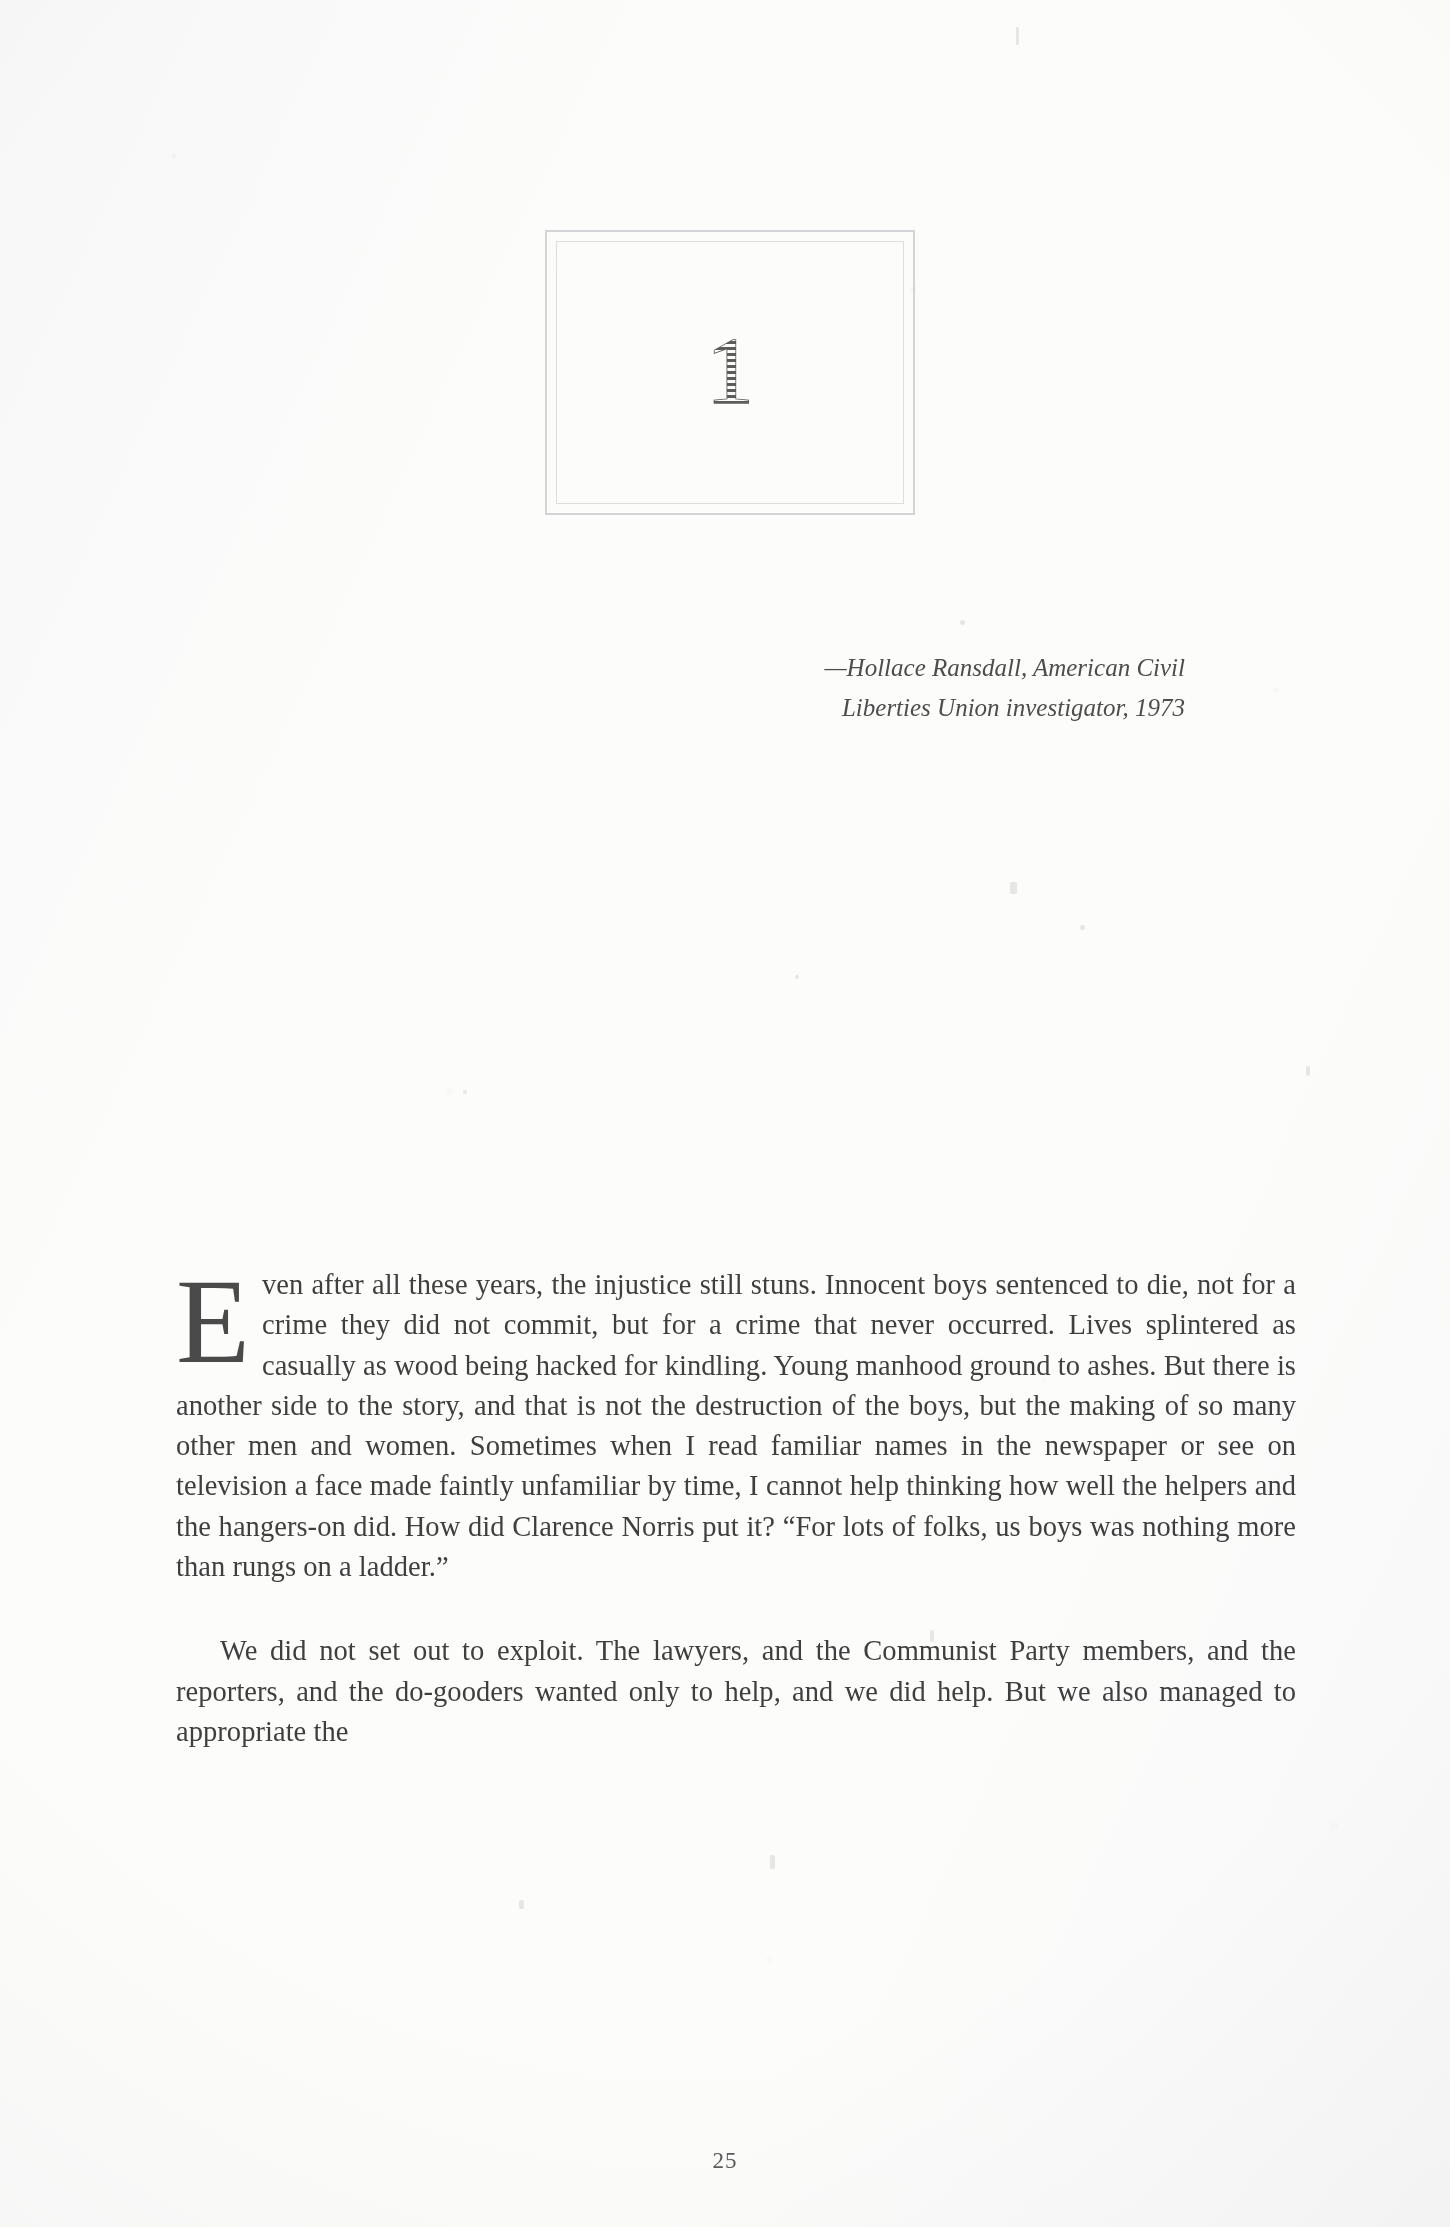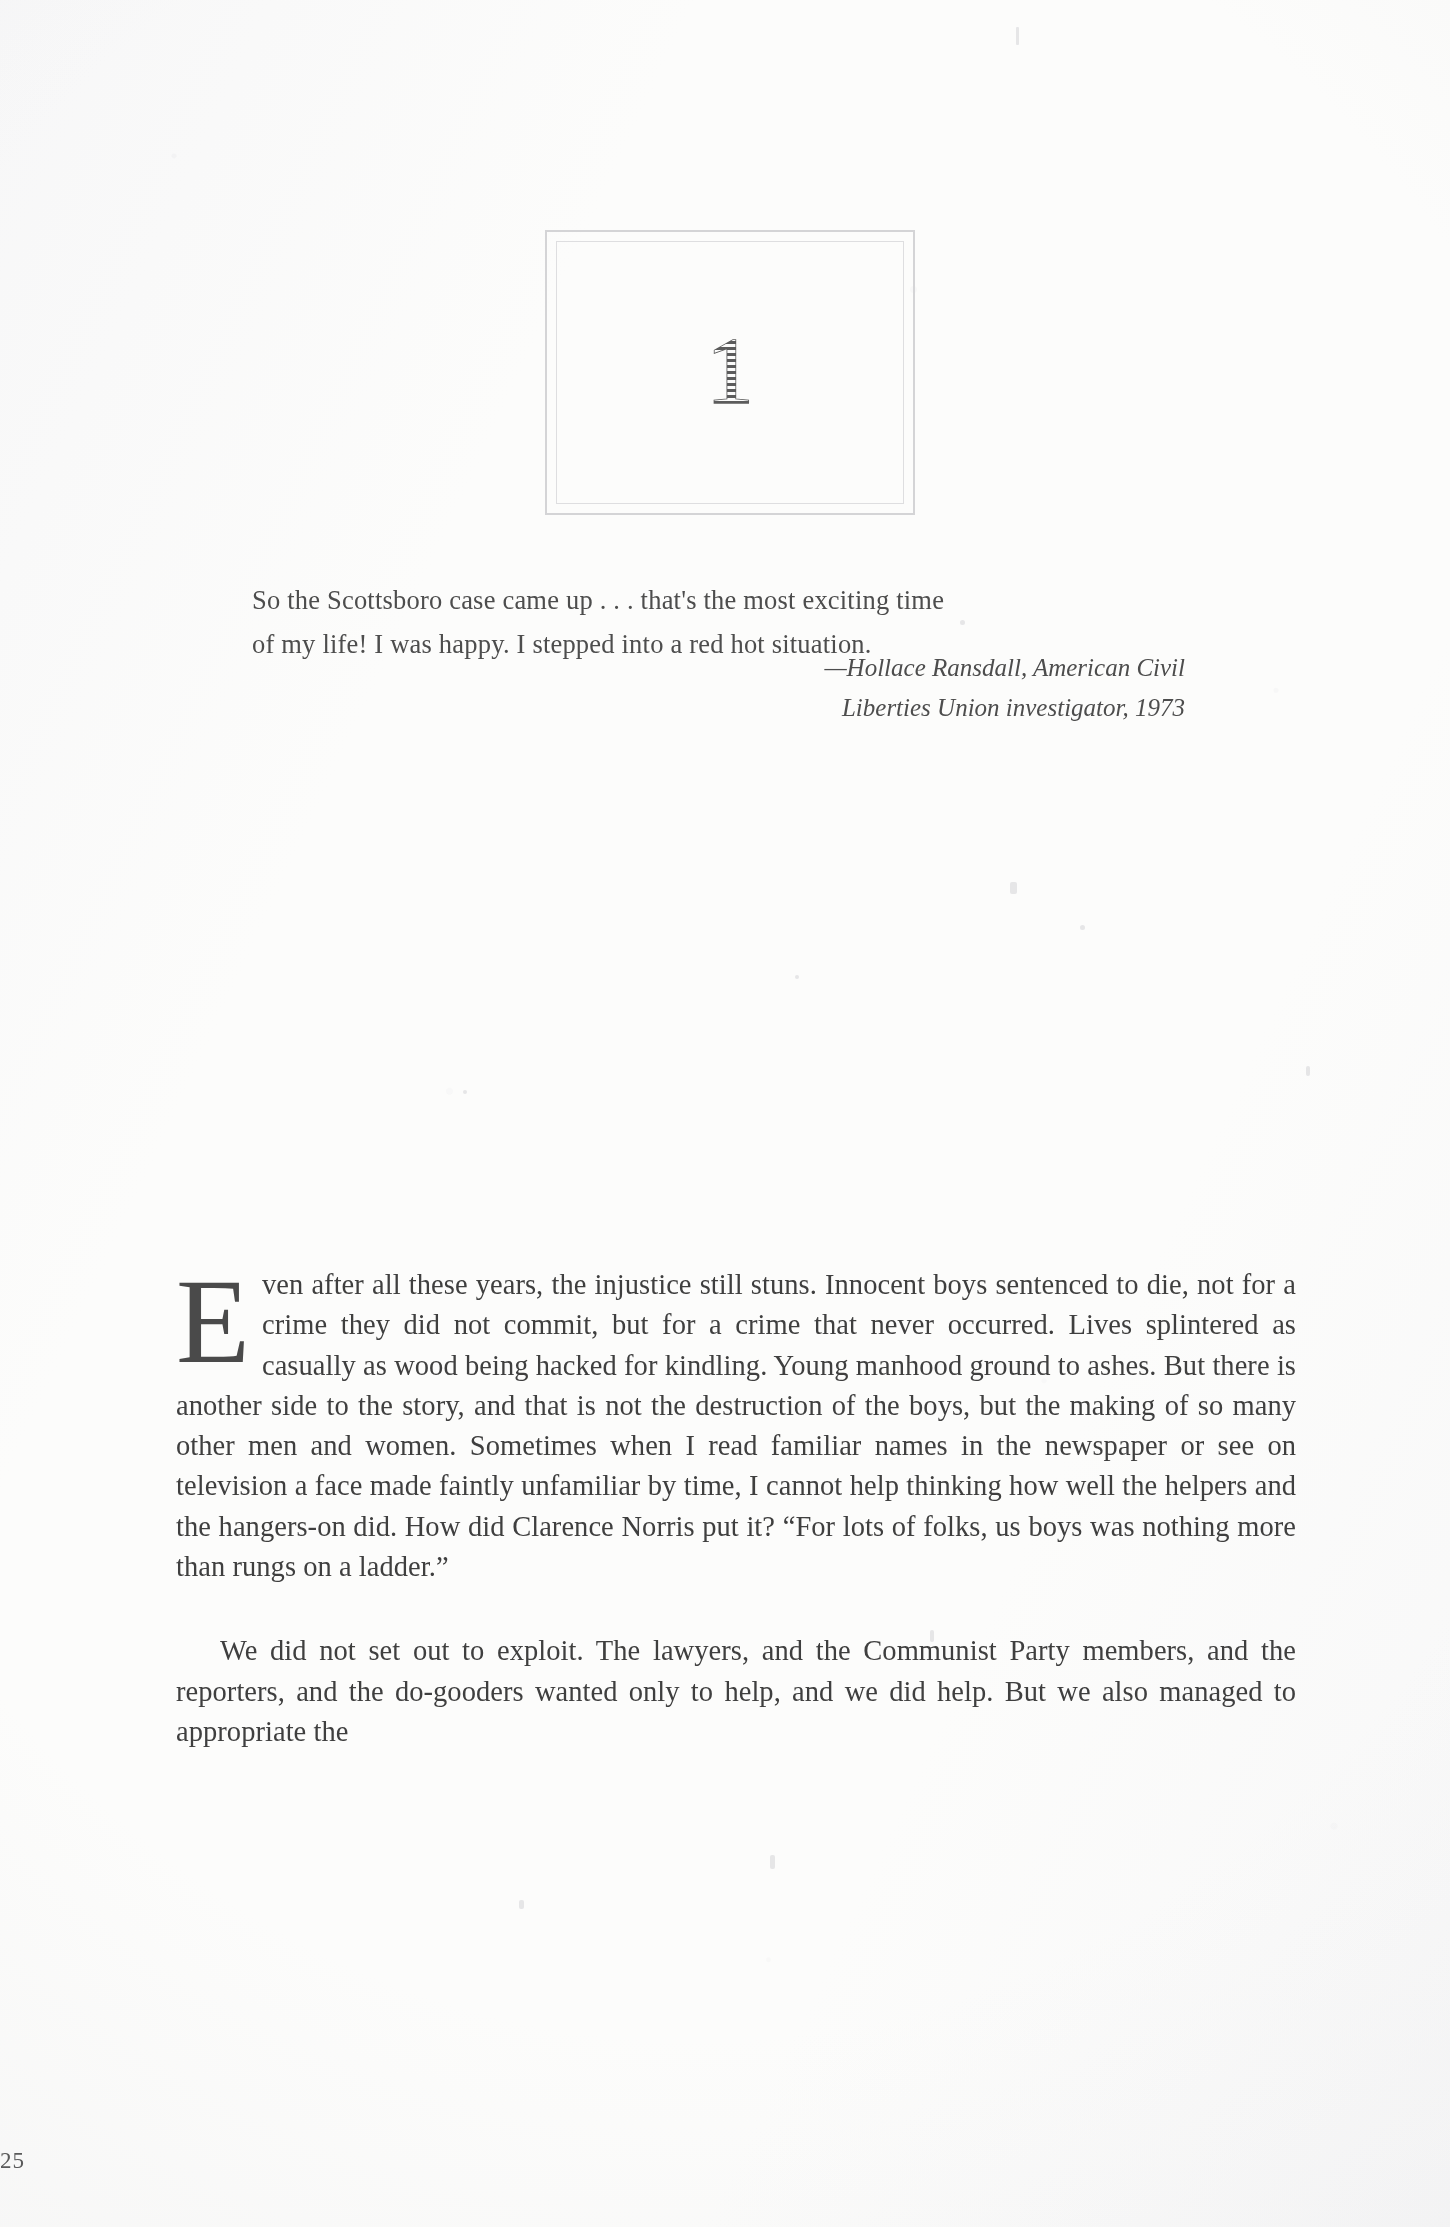--- a/index.html
+++ b/index.html
@@ -159,21 +159,21 @@
     margin: 8px 12px 0 0;
     padding: 0;
   }
 
   
   .folio {
     position: absolute;
     left: 0;
     right: 0;
     top: 2148px;
-    text-align: left;
+    text-align: center;
     font-size: 23px;
     color: #5a5a5a;
     letter-spacing: 1px;
   }
 </style>
 </head>
 <body>
 
 <div class="page">
 
@@ -190,21 +190,20 @@
   <div class="speck" style="left:519px; top:1900px; width:5px; height:9px; border-radius:2px;"></div>
   <div class="speck" style="left:770px; top:1855px; width:5px; height:14px; border-radius:2px;"></div>
   <div class="speck" style="left:930px; top:1630px; width:4px; height:12px; border-radius:2px;"></div>
 
   <div class="chapter-ornament">
     <div class="chapter-ornament-inner"></div>
     <div class="chapter-number-outline">1</div>
     <div class="chapter-number">1</div>
   </div>
 
-  <div class="epigraph">So the Scottsboro case came up . . . that's the most exciting time of my life! I was happy. I stepped into a red hot situation.</div>
 
   <div class="attribution">
     <span class="attribution-line">—Hollace Ransdall, American Civil</span>
     <span class="attribution-line">Liberties Union investigator, 1973</span>
   </div>
 
   <div class="body-block">
     <p class="body-par"><span class="dropcap">E</span><span>ven after all these years, the injustice still stuns. Innocent boys sentenced to die, not for a crime they did not commit, but for a crime that never occurred. Lives splintered as casually as wood being hacked for kindling. Young manhood ground to ashes. But there is another side to the story, and that is not the destruction of the boys, but the making of so many other men and women. Sometimes when I read familiar names in the newspaper or see on television a face made faintly unfamiliar by time, I cannot help thinking how well the helpers and the hangers-on did. How did Clarence Norris put it? “For lots of folks, us boys was nothing more than rungs on a ladder.”</span></p>
     <p class="body-par">We did not set out to exploit. The lawyers, and the Communist Party members, and the reporters, and the do-gooders wanted only to help, and we did help. But we also managed to appropriate the</p>
   </div>

